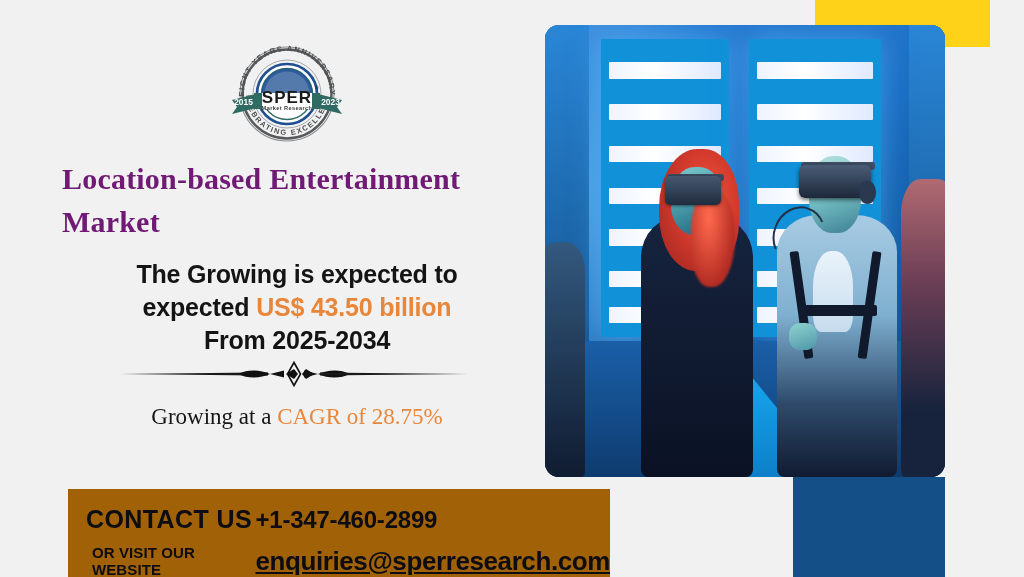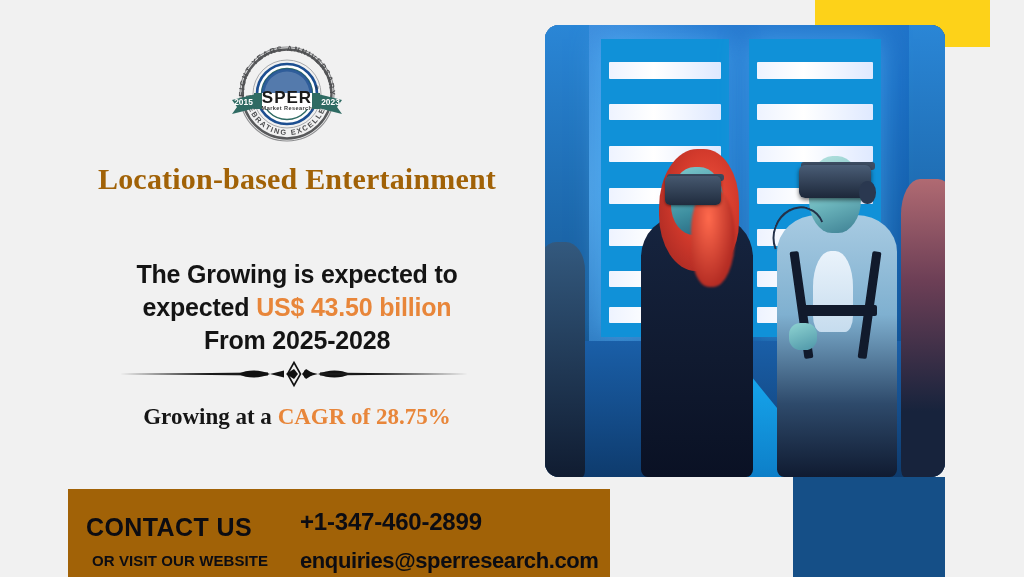--- a/index.html
+++ b/index.html
@@ -169,25 +169,25 @@
   }
 
   
   .logo-wrap {
     position:absolute; left:226px; top:32px; width:122px; height:118px; z-index:5;
   }
 
   
   .title {
     position:absolute; left:62px; top:158px; width:470px;
-    text-align:center;
+    text-align:left;
     font-family:"Liberation Serif", serif;
     font-weight:bold;
     font-size:30px; line-height:1.42;
-    color:#a16207;
+    color:#701a75;
     letter-spacing:.2px;
     z-index:5;
   }
   .subtitle {
     position:absolute; left:62px; top:258px; width:470px;
     text-align:center;
     font-family:"Liberation Sans", sans-serif;
     font-weight:bold;
     font-size:25px; line-height:1.32;
     color:#141414;
@@ -197,21 +197,21 @@
   .subtitle .hl { color:#e8863a; }
 
   .divider {
     position:absolute; left:118px; top:360px; width:352px; height:28px; z-index:5;
   }
 
   .cagr {
     position:absolute; left:62px; top:404px; width:470px;
     text-align:center;
     font-family:"Liberation Serif", serif;
-    font-weight:bold;
+    font-weight:normal;
     font-size:23px;
     color:#161616;
     z-index:5;
   }
   .cagr .hl { color:#e8863a; }
 
   
   .contact-bar {
     position:absolute; left:68px; top:489px; width:542px; height:104px;
     background:#a16207; z-index:6;
@@ -231,22 +231,23 @@
   }
   .contact-right {
     flex:1;
     display:flex; flex-direction:column; gap:12px;
   }
   .phone {
     font-size:24px; font-weight:bold; color:#0c0c12;
     letter-spacing:-.2px;
   }
   .email {
-    font-size:22px; font-weight:bold; color:#0c0c12;
+    font-size:26px; font-weight:bold; color:#0c0c12;
     letter-spacing:-.4px;
+    text-decoration:underline;
   }
 </style>
 </head>
 <body>
 
 <div id="stage">
 
   <div class="yellow-block"></div>
 
   <div class="navy-block"></div>
@@ -336,26 +337,27 @@
       <text x="104.5" y="73" font-family="'Liberation Sans',sans-serif" font-size="8.4" font-weight="bold" fill="#ffffff" text-anchor="middle">2023</text>
 
       <text x="61" y="70.5" font-family="'Liberation Sans',sans-serif" font-size="17" font-weight="bold" fill="#1a1a1a" text-anchor="middle" letter-spacing="1">SPER</text>
       <text x="61" y="78" font-family="'Liberation Sans',sans-serif" font-size="5.6" font-weight="bold" fill="#3a3a3a" text-anchor="middle" letter-spacing=".4">Market Research</text>
       <text x="89" y="58" font-family="'Liberation Sans',sans-serif" font-size="5" fill="#1a1a1a">®</text>
     </svg>
   </div>
 
   <div class="title">
     <span>Location-based Entertainment</span><br>
+    <span>Market</span>
   </div>
 
   <div class="subtitle">
     <span>The Growing is expected to</span><br>
     <span>expected </span><span class="hl">US$ 43.50 billion</span><br>
-    <span>From 2025-2028</span>
+    <span>From 2025-2034</span>
   </div>
 
   <div class="divider">
     <svg viewBox="0 0 352 28" width="352" height="28">
       <path d="M 2,14 L 150,12.4 L 150,15.6 Z" fill="#1a1a1a"></path>
       <path d="M 120,14 C 130,9 142,9.5 152,14 C 142,18.5 130,19 120,14 Z" fill="#111"></path>
       <path d="M 152,14 L 166,10.4 L 166,17.6 Z" fill="#111"></path>
       <path d="M 168,14 L 176,9 L 180,14 L 176,19 Z" fill="#111"></path>
       <path d="M 176,2.5 L 182.5,14 L 176,25.5 L 169.5,14 Z" fill="none" stroke="#111" stroke-width="1.6"></path>
       <path d="M 184,14 L 176,9 L 172,14 L 176,19 Z" fill="#111" transform="translate(12,0)"></path>

